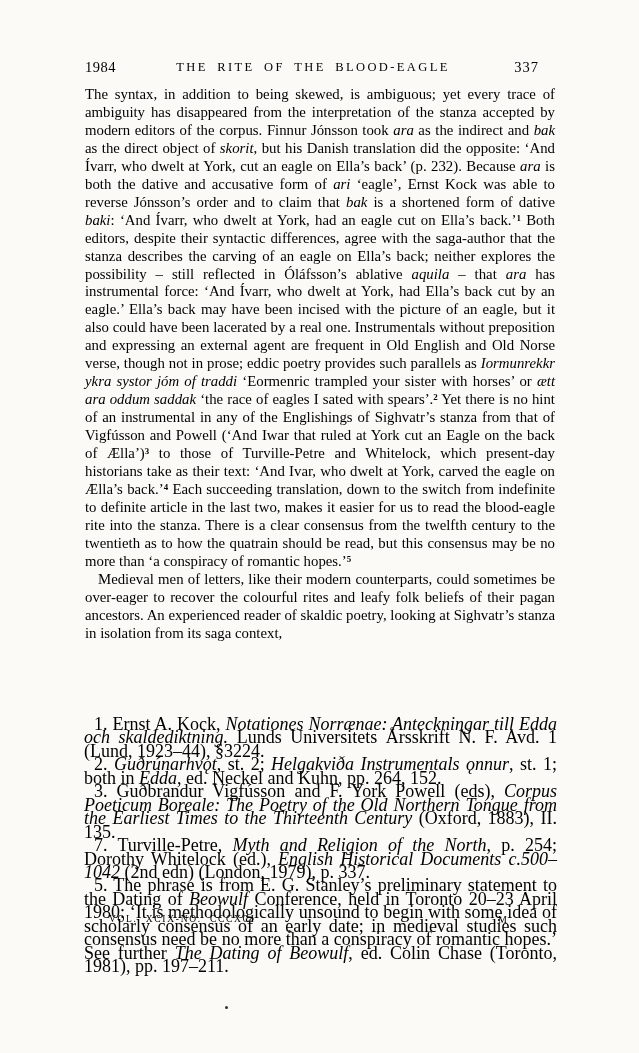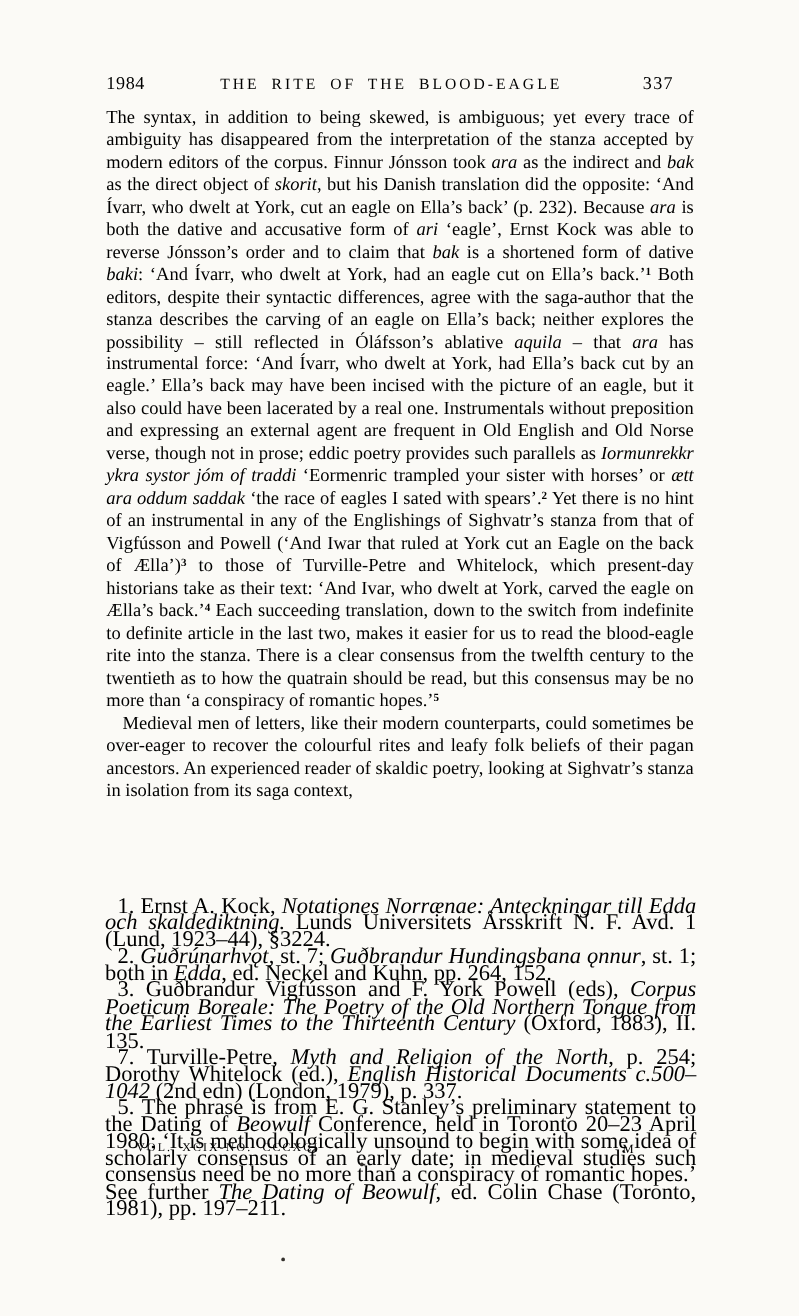--- a/index.html
+++ b/index.html
@@ -90,21 +90,21 @@
     <span class="folio">337</span>
   </div>
 
   <div class="body">
     <p class="para"><span>The syntax, in addition to being skewed, is ambiguous; yet every trace of ambiguity has disappeared from the interpretation of the stanza accepted by modern editors of the corpus. Finnur Jónsson took </span><span class="it">ara</span><span> as the indirect and </span><span class="it">bak</span><span> as the direct object of </span><span class="it">skorit</span><span>, but his Danish translation did the opposite: ‘And Ívarr, who dwelt at York, cut an eagle on Ella’s back’ (p. 232). Because </span><span class="it">ara</span><span> is both the dative and accusative form of </span><span class="it">ari</span><span> ‘eagle’, Ernst Kock was able to reverse Jónsson’s order and to claim that </span><span class="it">bak</span><span> is a shortened form of dative </span><span class="it">baki</span><span>: ‘And Ívarr, who dwelt at York, had an eagle cut on Ella’s back.’</span><span class="sup">1</span><span> Both editors, despite their syntactic differences, agree with the saga-author that the stanza describes the carving of an eagle on Ella’s back; neither explores the possibility – still reflected in Óláfsson’s ablative </span><span class="it">aquila</span><span> – that </span><span class="it">ara</span><span> has instrumental force: ‘And Ívarr, who dwelt at York, had Ella’s back cut by an eagle.’ Ella’s back may have been incised with the picture of an eagle, but it also could have been lacerated by a real one. Instrumentals without preposition and expressing an external agent are frequent in Old English and Old Norse verse, though not in prose; eddic poetry provides such parallels as </span><span class="it">Iormunrekkr ykra systor jóm of traddi</span><span> ‘Eormenric trampled your sister with horses’ or </span><span class="it">ætt ara oddum saddak</span><span> ‘the race of eagles I sated with spears’.</span><span class="sup">2</span><span> Yet there is no hint of an instrumental in any of the Englishings of Sighvatr’s stanza from that of Vigfússon and Powell (‘And Iwar that ruled at York cut an Eagle on the back of Ælla’)</span><span class="sup">3</span><span> to those of Turville-Petre and Whitelock, which present-day historians take as their text: ‘And Ivar, who dwelt at York, carved the eagle on Ælla’s back.’</span><span class="sup">4</span><span> Each succeeding translation, down to the switch from indefinite to definite article in the last two, makes it easier for us to read the blood-eagle rite into the stanza. There is a clear consensus from the twelfth century to the twentieth as to how the quatrain should be read, but this consensus may be no more than ‘a conspiracy of romantic hopes.’</span><span class="sup">5</span></p>
     <p class="para indent"><span>Medieval men of letters, like their modern counterparts, could sometimes be over-eager to recover the colourful rites and leafy folk beliefs of their pagan ancestors. An experienced reader of skaldic poetry, looking at Sighvatr’s stanza in isolation from its saga context,</span></p>
   </div>
 
   <div class="footnotes">
     <p class="fn"><span>1. Ernst A. Kock, </span><span class="it">Notationes Norrænae: Anteckningar till Edda och skaldediktning.</span><span> Lunds Universitets Årsskrift N. F. Avd. 1 (Lund, 1923–44), §3224.</span></p>
-    <p class="fn"><span>2. </span><span class="it">Guðrúnarhvǫt</span><span>, st. 7; </span><span class="it">Guðbrandur Hundingsbana ǫnnur</span><span>, st. 1; both in </span><span class="it">Edda</span><span>, ed. Neckel and Kuhn, pp. 264, 152.</span></p>
+    <p class="fn"><span>2. </span><span class="it">Guðrúnarhvǫt</span><span>, st. 2; </span><span class="it">Helgakviða Instrumentals ǫnnur</span><span>, st. 1; both in </span><span class="it">Edda</span><span>, ed. Neckel and Kuhn, pp. 264, 152.</span></p>
     <p class="fn"><span>3. Guðbrandur Vigfússon and F. York Powell (eds), </span><span class="it">Corpus Poeticum Boreale: The Poetry of the Old Northern Tongue from the Earliest Times to the Thirteenth Century</span><span> (Oxford, 1883), II. 135.</span></p>
     <p class="fn"><span>7. Turville-Petre, </span><span class="it">Myth and Religion of the North</span><span>, p. 254; Dorothy Whitelock (ed.), </span><span class="it">English Historical Documents c.500–1042</span><span> (2nd edn) (London, 1979), p. 337.</span></p>
     <p class="fn"><span>5. The phrase is from E. G. Stanley’s preliminary statement to the Dating of </span><span class="it">Beowulf</span><span> Conference, held in Toronto 20–23 April 1980: ‘It is methodologically unsound to begin with some idea of scholarly consensus of an early date; in medieval studies such consensus need be no more than a conspiracy of romantic hopes.’ See further </span><span class="it">The Dating of Beowulf</span><span>, ed. Colin Chase (Toronto, 1981), pp. 197–211.</span></p>
   </div>
 
   <div class="footer">
     <span class="vol">VOL. XCIX-NO. CCCXCI</span>
     <span class="mark">M</span>
   </div>
 

